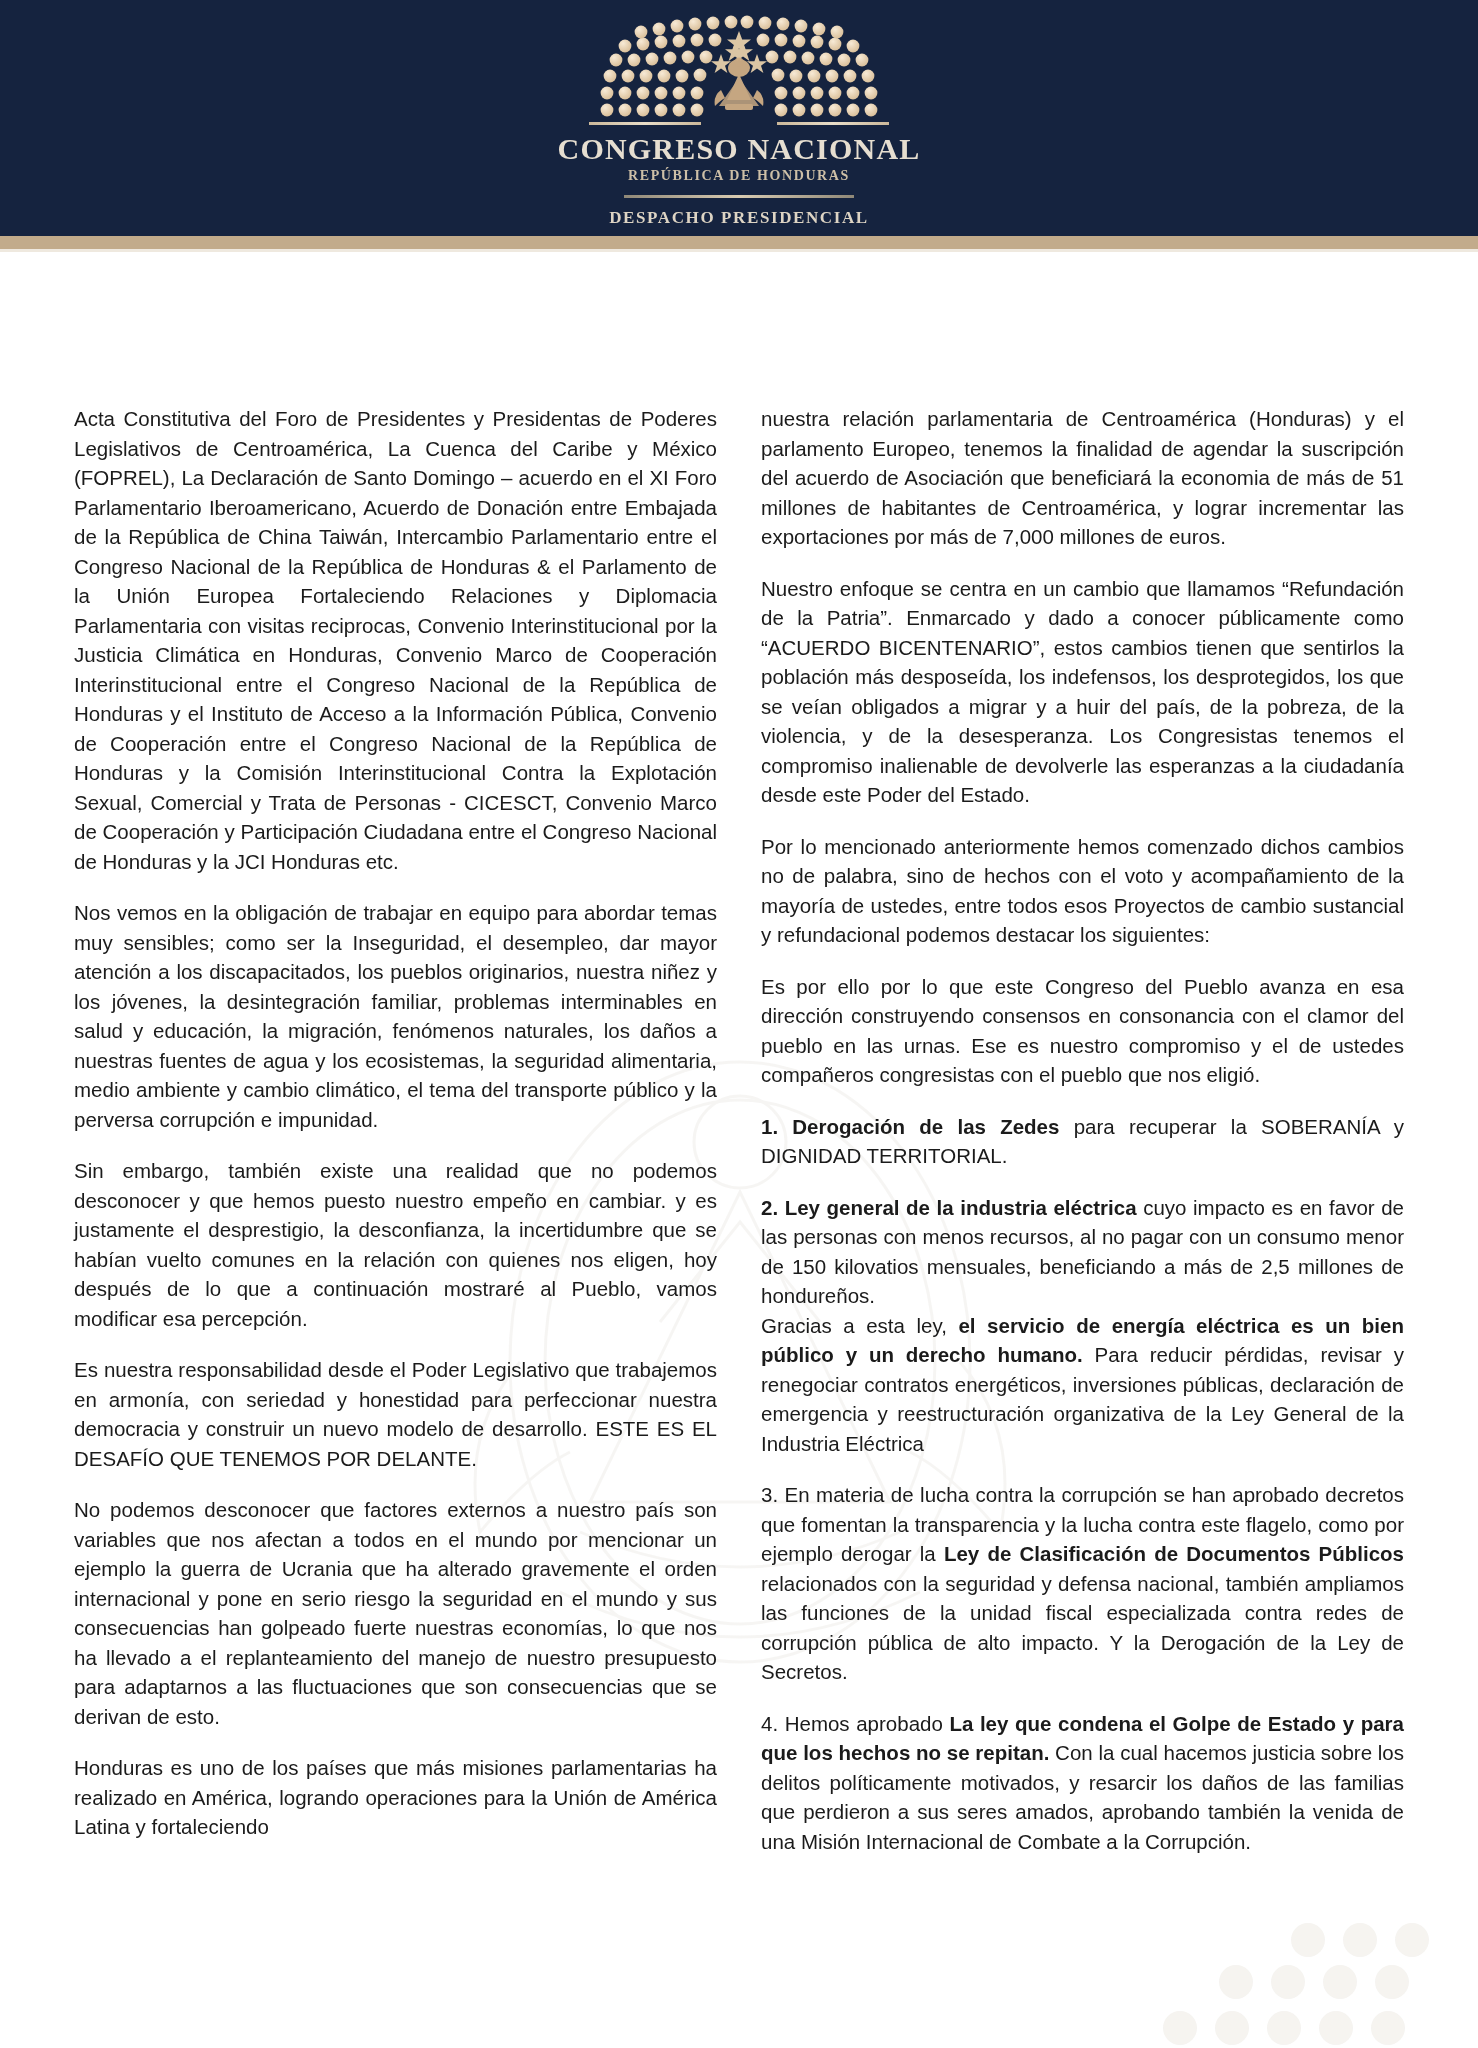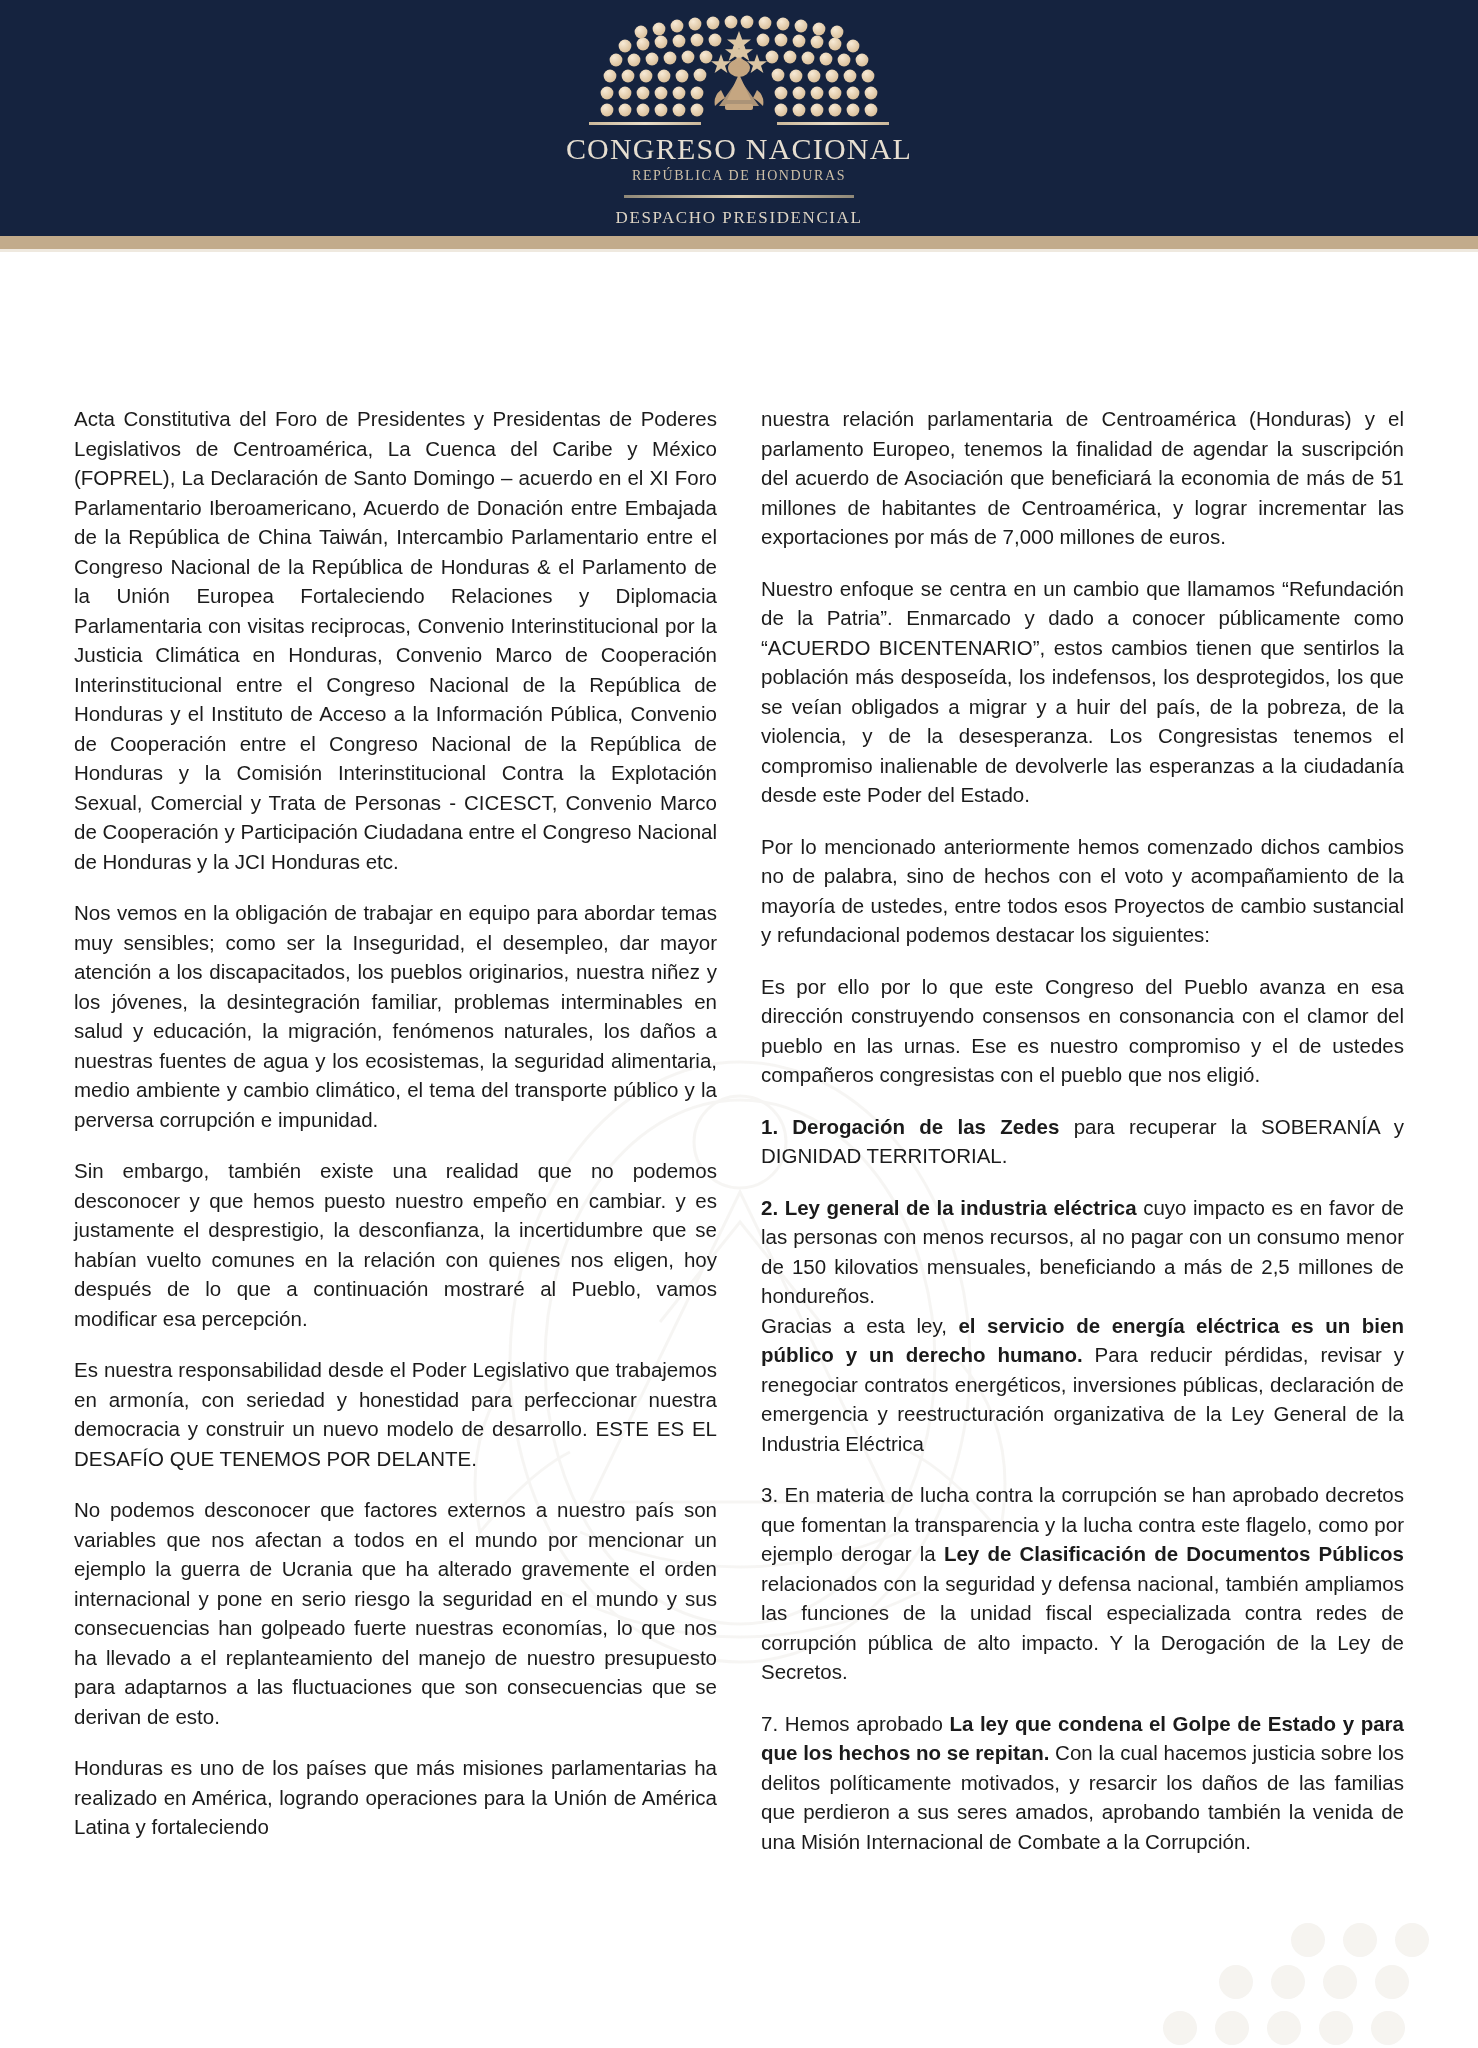--- a/index.html
+++ b/index.html
@@ -32,20 +32,21 @@
   .header-inner {
     position: absolute;
     left: 50%;
     top: 0;
     transform: translateX(-50%);
     width: 460px;
     height: 236px;
     display: flex;
     flex-direction: column;
     align-items: center;
+    font-weight: bold;
   }
 
   
   .crest-wrap {
     position: relative;
     width: 300px;
     height: 118px;
     margin-top: 14px;
   }
   .crest-wrap svg { display: block; }
@@ -400,21 +401,21 @@
 
       <div class="col">
         <p><span>nuestra relación parlamentaria de Centroamérica (Honduras) y el parlamento Europeo, tenemos la finalidad de agendar la suscripción del acuerdo de Asociación que beneficiará la economia de más de 51 millones de habitantes de Centroamérica, y lograr incrementar las exportaciones por más de 7,000 millones de euros.</span></p>
         <p><span>Nuestro enfoque se centra en un cambio que llamamos “Refundación de la Patria”. Enmarcado y dado a conocer públicamente como “ACUERDO BICENTENARIO”, estos cambios tienen que sentirlos la población más desposeída, los indefensos, los desprotegidos, los que se veían obligados a migrar y a huir del país, de la pobreza, de la violencia, y de la desesperanza.  Los Congresistas tenemos el compromiso inalienable de devolverle las esperanzas a la ciudadanía desde este Poder del Estado.</span></p>
         <p><span>Por lo mencionado anteriormente hemos comenzado dichos cambios no de palabra, sino de hechos con el voto y acompañamiento de la mayoría de ustedes, entre todos esos Proyectos de cambio sustancial y refundacional podemos destacar los siguientes:</span></p>
         <p><span>Es por ello por lo que este Congreso del Pueblo avanza en esa dirección construyendo consensos en consonancia con el clamor del pueblo en las urnas. Ese es nuestro compromiso y el de ustedes compañeros congresistas con el pueblo que nos eligió.</span></p>
         <p><b>1. Derogación de las Zedes</b><span> para recuperar la SOBERANÍA y DIGNIDAD TERRITORIAL.</span></p>
         <p class="tight"><b>2. Ley general de la industria eléctrica</b><span> cuyo impacto es en favor de las personas con menos recursos, al no pagar con un consumo menor de 150 kilovatios mensuales, beneficiando a más de 2,5 millones de hondureños.</span></p>
         <p><span>Gracias a esta ley, </span><b>el servicio de energía eléctrica es un bien público y un derecho humano.</b><span> Para reducir pérdidas, revisar y renegociar contratos energéticos, inversiones públicas, declaración de emergencia y reestructuración organizativa de la Ley General de la Industria Eléctrica</span></p>
         <p><span>3. En materia de lucha contra la corrupción se han aprobado decretos que fomentan la transparencia y la lucha contra este flagelo, como por ejemplo derogar la </span><b>Ley de Clasificación de Documentos Públicos</b><span> relacionados con la seguridad y defensa nacional, también ampliamos las funciones de la unidad fiscal especializada contra redes de corrupción pública de alto impacto. Y la Derogación de la Ley de Secretos.</span></p>
-        <p><span>7. Hemos aprobado </span><b>La ley que condena el Golpe de Estado y para que los hechos no se repitan.</b><span>  Con la cual hacemos justicia sobre los delitos políticamente motivados, y resarcir los daños de las familias que perdieron a sus seres amados, aprobando también la venida de una Misión Internacional de Combate a la Corrupción.</span></p>
+        <p><span>4. Hemos aprobado </span><b>La ley que condena el Golpe de Estado y para que los hechos no se repitan.</b><span>  Con la cual hacemos justicia sobre los delitos políticamente motivados, y resarcir los daños de las familias que perdieron a sus seres amados, aprobando también la venida de una Misión Internacional de Combate a la Corrupción.</span></p>
       </div>
 
     </div>
 
     <div class="footer-logo">
       <span class="solid">CONGRESO</span><span class="outline">DEL</span><span class="solid">PUEBLO</span>
     </div>
 
   </div>
 </div>

